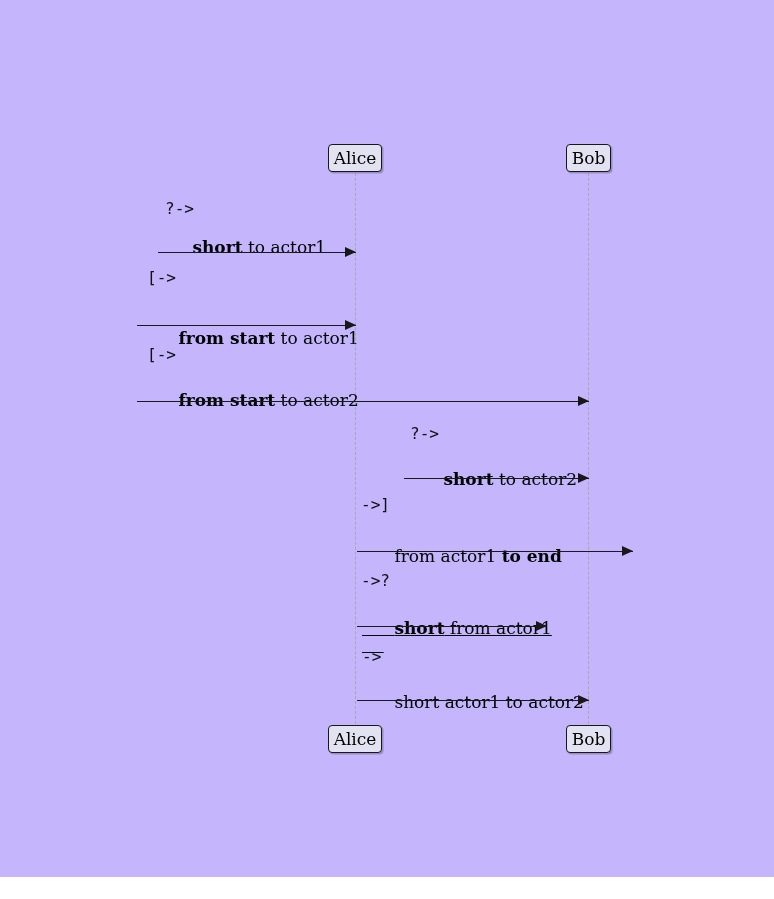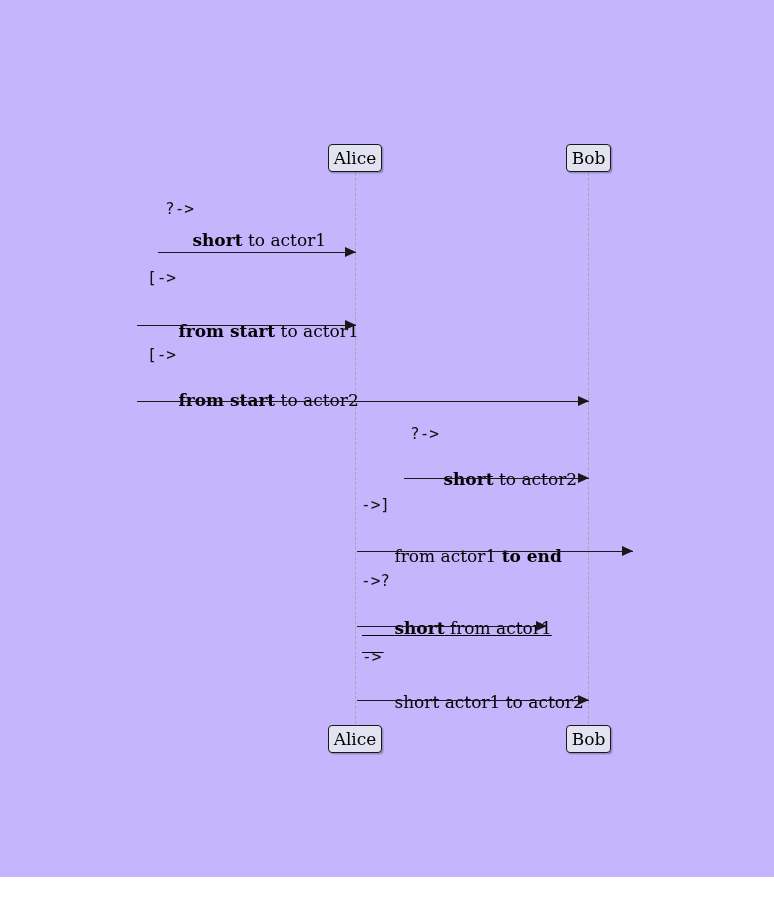--- a/index.html
+++ b/index.html
@@ -71,29 +71,29 @@
 
   <div class="participant" style="left:328px;top:725px;width:52px;">
     <span>Alice</span>
   </div>
   <div class="participant" style="left:566px;top:725px;width:43px;">
     <span>Bob</span>
   </div>
 
   <div>
     <div class="msg-syntax" style="left:165px;top:201px;">?-&gt;</div>
-    <div class="msg-label" style="left:160px;top:215px;">
+    <div class="msg-label" style="left:160px;top:222px;">
       <span class="bold">short</span><span class="regular"> to actor1</span>
     </div>
     <div class="arrow" style="left:158px;top:252px;width:198px;"></div>
   </div>
 
   <div>
     <div class="msg-syntax" style="left:147px;top:270px;">[-&gt;</div>
-    <div class="msg-label" style="left:146px;top:306px;">
+    <div class="msg-label" style="left:146px;top:313px;">
       <span class="bold">from start</span><span class="regular"> to actor1</span>
     </div>
     <div class="arrow" style="left:137px;top:325px;width:219px;"></div>
   </div>
 
   <div>
     <div class="msg-syntax" style="left:147px;top:347px;">[-&gt;</div>
     <div class="msg-label" style="left:146px;top:375px;">
       <span class="bold">from start</span><span class="regular"> to actor2</span>
     </div>

